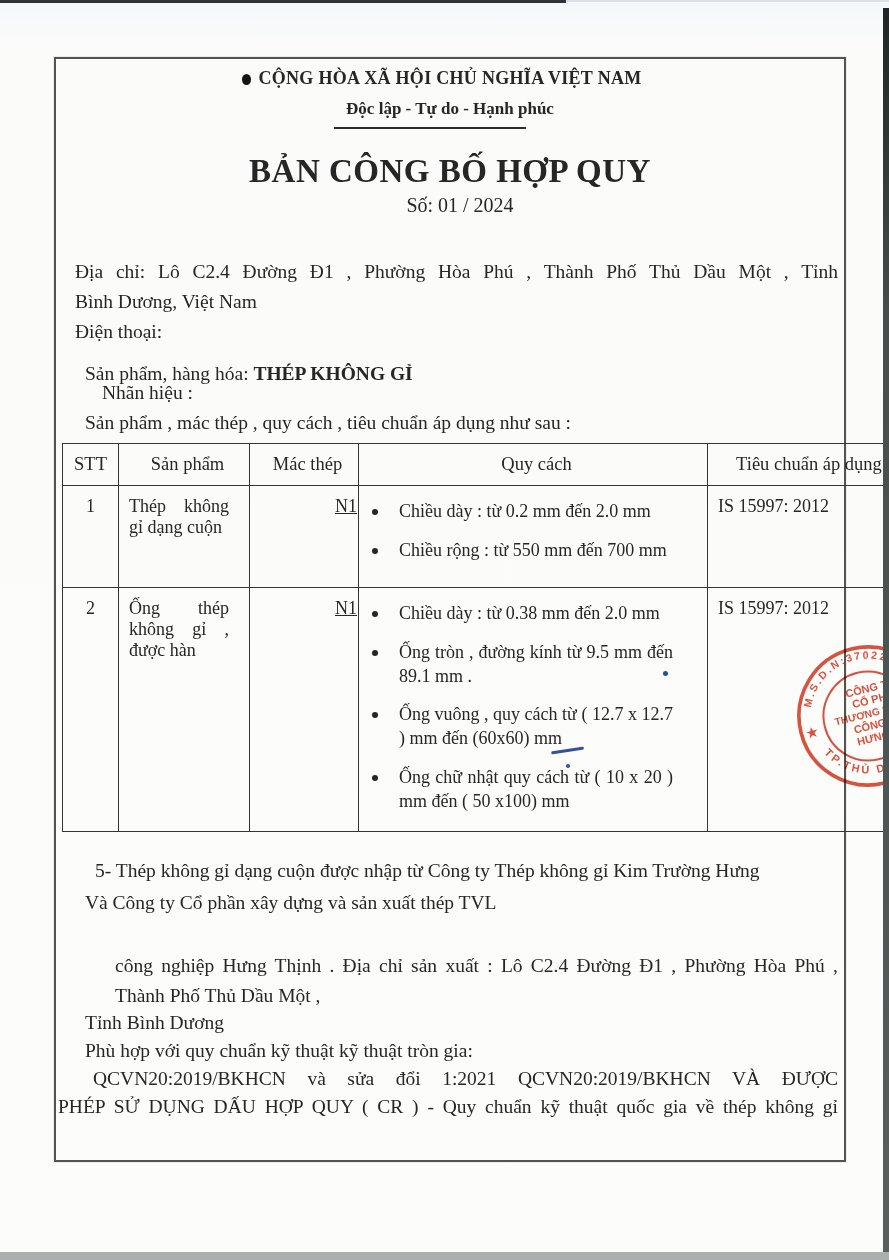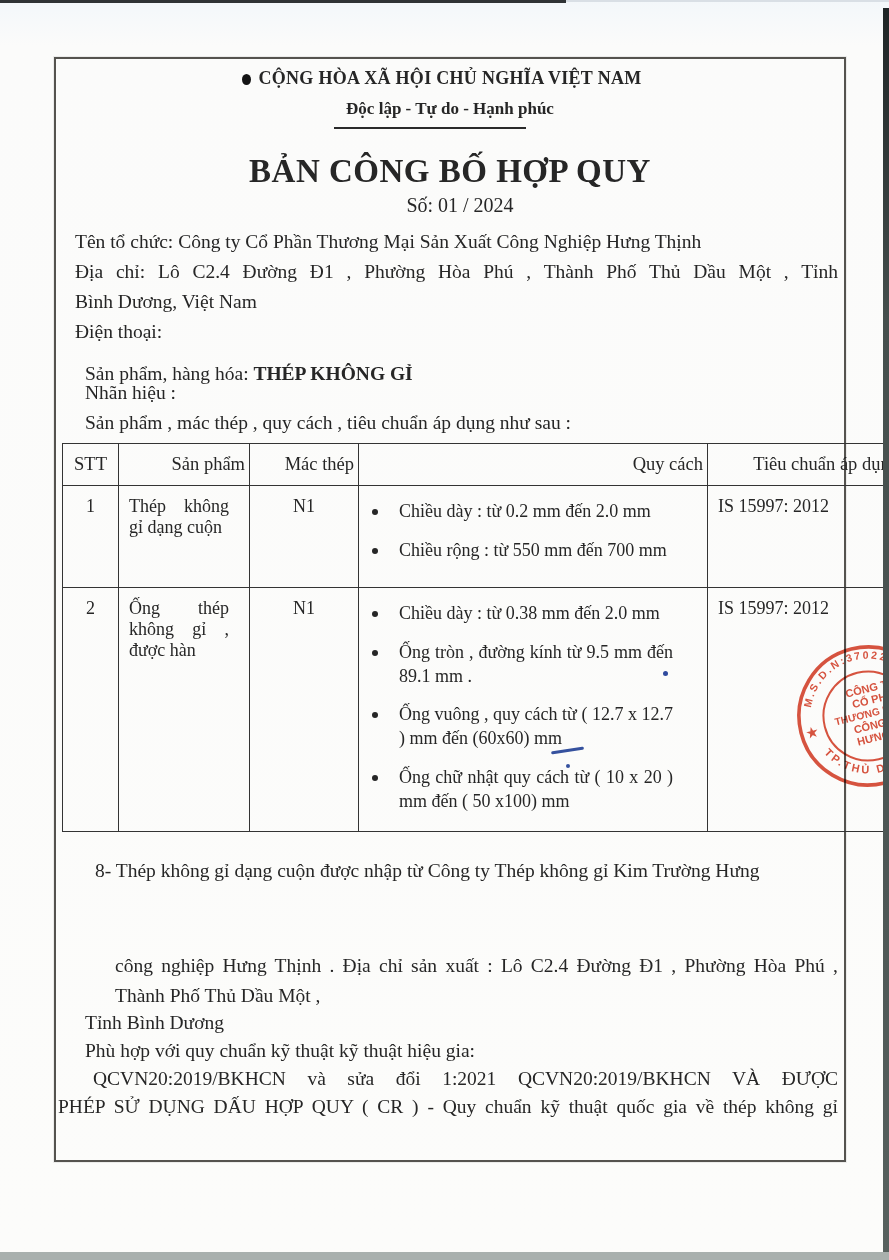--- a/index.html
+++ b/index.html
@@ -34,31 +34,31 @@
 
   .bodytext { font-size:19.5px; line-height:28px; white-space:nowrap; }
   .wrapline { white-space:normal; }
   .just     { text-align:justify; text-align-last:justify; }
 
   .org    { left:75px; top:228px; }
   .addr1  { left:75px; top:258px; width:763px; }
   .addr2  { left:75px; top:288px; }
   .phone  { left:75px; top:318px; }
   .product{ left:85px; top:360px; }
-  .brand  { left:85px; top:379px; }
+  .brand  { left:102px; top:379px; }
   .intro  { left:85px; top:409px; }
 
   table.spec { position:absolute; left:62px; top:443px; width:776px;
                border-collapse:collapse; table-layout:fixed; font-size:18px; }
   .spec th, .spec td { border:1.6px solid #343434; vertical-align:top; font-weight:normal; }
-  .spec thead th { height:41px; vertical-align:middle; text-align:right; padding:0 4px 0 11px; font-size:18.5px; }
+  .spec thead th { height:41px; vertical-align:middle; text-align:center; padding:0 4px 0 11px; font-size:18.5px; }
   .spec thead th.c { text-align:center; padding:0; }
   td.stt { text-align:center; padding-top:10px; }
   td.sp  { padding:10px 20px 0 10px; text-align:justify; }
-  td.mt  { text-align:center; padding-top:10px; }
+  td.mt  { text-align:right; padding-top:10px;text-decoration:underline; }
   td.qc  { padding:4px 8px 0 6px; }
   td.tc  { padding:10px 4px 0 10px; }
   tr.r1 td { height:90px; }
   tr.r2 td { height:232px; }
   ul.qcl { list-style:none; margin:0; padding:0; }
   ul.qcl li { position:relative; margin:10px 26px 15px 34px; text-align:justify; line-height:1.32; }
   ul.qcl li::before { content:""; position:absolute; left:-27px; top:9px; width:6px; height:6px;
                       border-radius:50%; background:#262626; }
 
   .note1a { left:95px;  top:857px;  width:722px; }
@@ -90,21 +90,20 @@
   <div class="top-line-l abs"></div>
 
   <div class="frame"></div>
 
   <div class="abs ctr b motto">Độc lập - Tự do - Hạnh phúc</div>
   <div class="abs ctr b national">CỘNG HÒA XÃ HỘI CHỦ NGHĨA VIỆT NAM</div>
   <div class="abs motto-line"></div>
   <div class="abs ctr b doc-title">BẢN CÔNG BỐ HỢP QUY</div>
   <div class="abs ctr doc-number">Số: 01 / 2024</div>
 
-  <div class="abs bodytext org">Tên tổ chức: Công ty Cổ Phần Thương Mại Sản Xuất Công Nghiệp Hưng Thịnh</div>
   <div class="abs bodytext wrapline just addr1">Địa chỉ: Lô C2.4 Đường Đ1 , Phường Hòa Phú , Thành Phố Thủ Dầu Một , Tỉnh</div>
   <div class="abs bodytext addr2">Bình Dương, Việt Nam</div>
   <div class="abs bodytext phone">Điện thoại:</div>
   <div class="abs bodytext product">
     <span>Sản phẩm, hàng hóa: </span><span class="b">THÉP KHÔNG GỈ</span>
   </div>
   <div class="abs bodytext brand">Nhãn hiệu :</div>
   <div class="abs bodytext intro">Sản phẩm , mác thép , quy cách , tiêu chuẩn áp dụng như sau :</div>
 
   <table class="spec">
@@ -140,25 +139,26 @@
             <li>Ống tròn , đường kính từ 9.5 mm đến 89.1 mm .</li>
             <li>Ống vuông , quy cách từ ( 12.7 x 12.7 ) mm đến (60x60) mm</li>
             <li>Ống chữ nhật quy cách từ ( 10 x 20 ) mm đến ( 50 x100) mm</li>
           </ul>
         </td>
         <td class="tc">IS 15997: 2012</td>
       </tr>
     </tbody>
   </table>
 
-  <div class="abs bodytext note1a">8- Thép không gỉ dạng cuộn được nhập từ Công ty Thép không gỉ Kim Trường Hưng</div>
+  <div class="abs bodytext note1a">5- Thép không gỉ dạng cuộn được nhập từ Công ty Thép không gỉ Kim Trường Hưng</div>
+  <div class="abs bodytext note1b">Và Công ty Cổ phần xây dựng và sản xuất thép TVL</div>
   <div class="abs bodytext wrapline just note2b">công nghiệp Hưng Thịnh . Địa chỉ sản xuất : Lô C2.4 Đường Đ1 , Phường Hòa Phú ,</div>
   <div class="abs bodytext note2c">Thành Phố Thủ Dầu Một ,</div>
   <div class="abs bodytext note3">Tỉnh Bình Dương</div>
-  <div class="abs bodytext note4">Phù hợp với quy chuẩn kỹ thuật kỹ thuật hiệu gia:</div>
+  <div class="abs bodytext note4">Phù hợp với quy chuẩn kỹ thuật kỹ thuật tròn gia:</div>
   <div class="abs bodytext wrapline just note5a">QCVN20:2019/BKHCN  và  sửa  đổi  1:2021  QCVN20:2019/BKHCN  VÀ  ĐƯỢC</div>
   <div class="abs bodytext wrapline just note5b">PHÉP SỬ DỤNG DẤU HỢP QUY ( CR ) -  Quy chuẩn kỹ thuật quốc gia về thép không gỉ</div>
 
   <div class="stamp">
     <svg viewBox="-80 -80 160 160" width="160" height="160">
       <g transform="rotate(-14)" fill="#d6452f" stroke="none">
         <circle r="69" fill="none" stroke="#d6452f" stroke-width="3.6"></circle>
         <circle r="44.5" fill="none" stroke="#d6452f" stroke-width="2"></circle>
         <path id="arcTop" d="M -54 -19.7 A 57.5 57.5 0 0 1 54 -19.7" fill="none"></path>
         <path id="arcBot" d="M -54 19.7 A 57.5 57.5 0 0 0 54 19.7" fill="none"></path>

